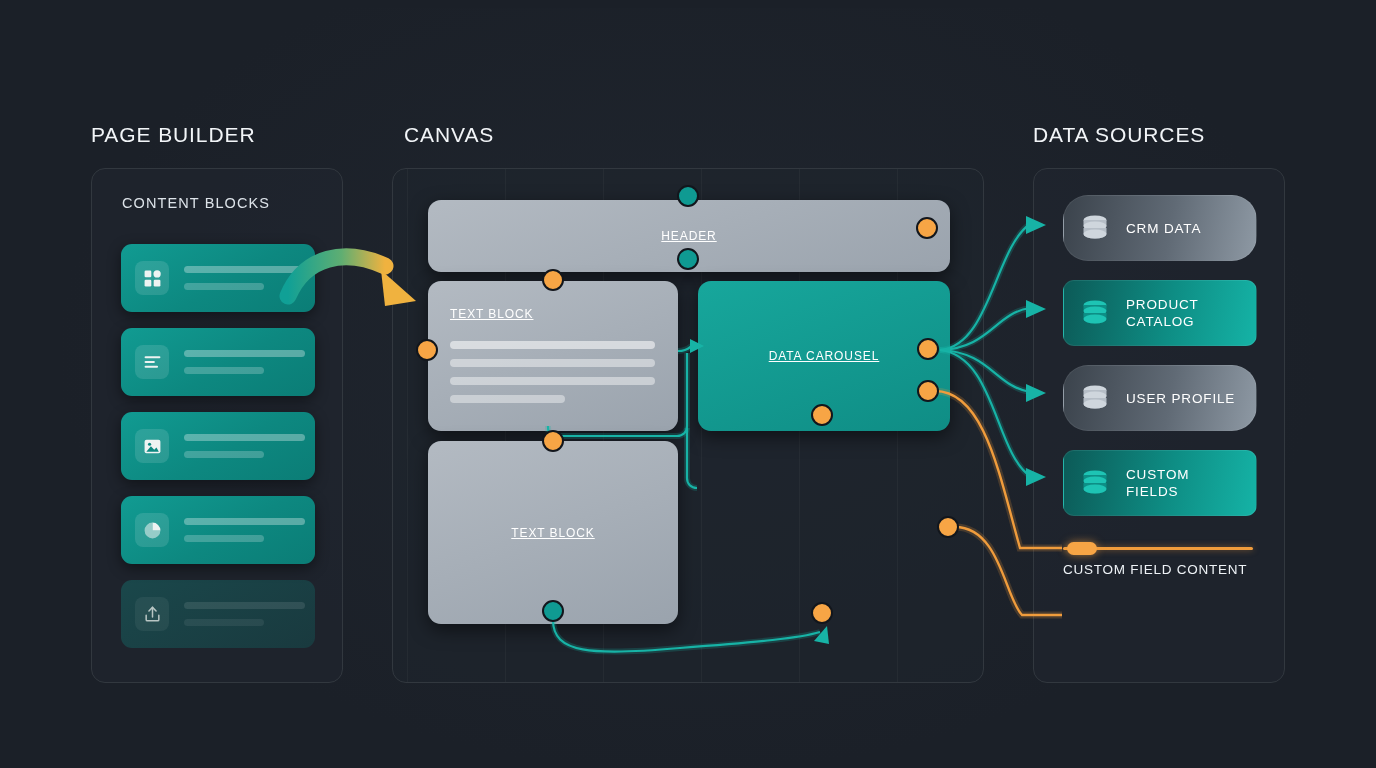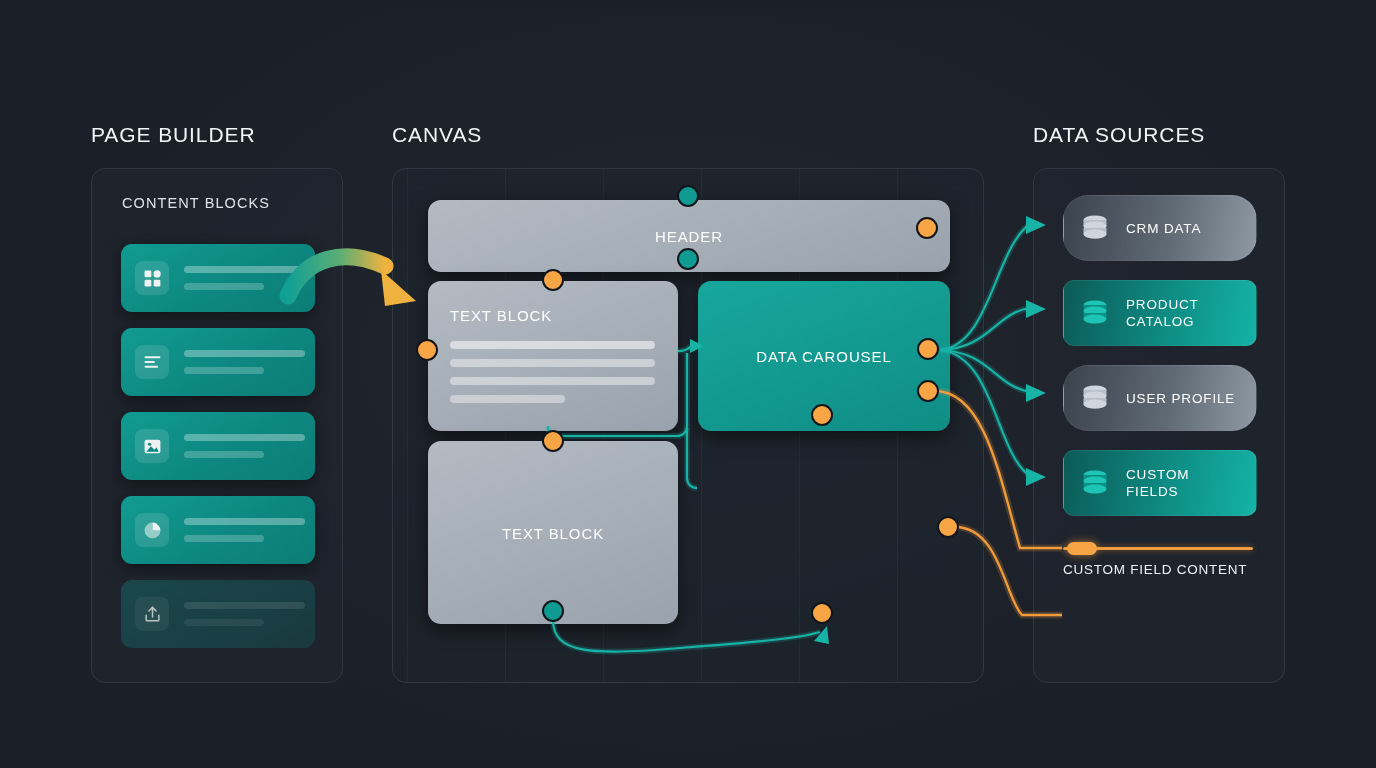--- a/index.html
+++ b/index.html
@@ -21,21 +21,21 @@
   
   .col-title {
     position: absolute;
     color: #f2f5f8;
     font-size: 21px;
     letter-spacing: 0.9px;
     font-weight: 400;
     white-space: nowrap;
   }
   #title-page-builder { left: 91px;  top: 115px; }
-  #title-canvas       { left: 392px; top: 115px; }
+  #title-canvas       { left: 404px; top: 115px; }
   #title-data-sources { left: 1033px;top: 115px; }
 
   
   .panel {
     position: absolute;
     border: 1px solid #32383f;
     border-radius: 14px;
     background: rgba(32,38,47,0.55);
   }
   #panel-page-builder { left: 91px;  top: 160px; width: 252px; height: 515px; }
@@ -105,23 +105,24 @@
   }
   .cnode.gray {
     background: linear-gradient(160deg, #b3bac2 0%, #9aa3ad 100%);
   }
   .cnode.teal {
     background: linear-gradient(160deg, #17a79c 0%, #0f8d85 100%);
   }
   .cnode-label {
     position: absolute;
     color: #ffffff;
-    font-size: 15px;
+    font-size: 12px;
     letter-spacing: 0.9px;
     white-space: nowrap;
+    text-decoration: underline;
   }
   .lbl-center {
     left: 0; right: 0; top: 50%;
     transform: translateY(-50%);
     text-align: center;
   }
   .lbl-tl { left: 22px; top: 26px; }
 
   #node-header     { left: 35px; top: 31px; width: 522px; height: 72px; }
   #node-text-1     { left: 35px; top: 112px; width: 250px; height: 150px; }

